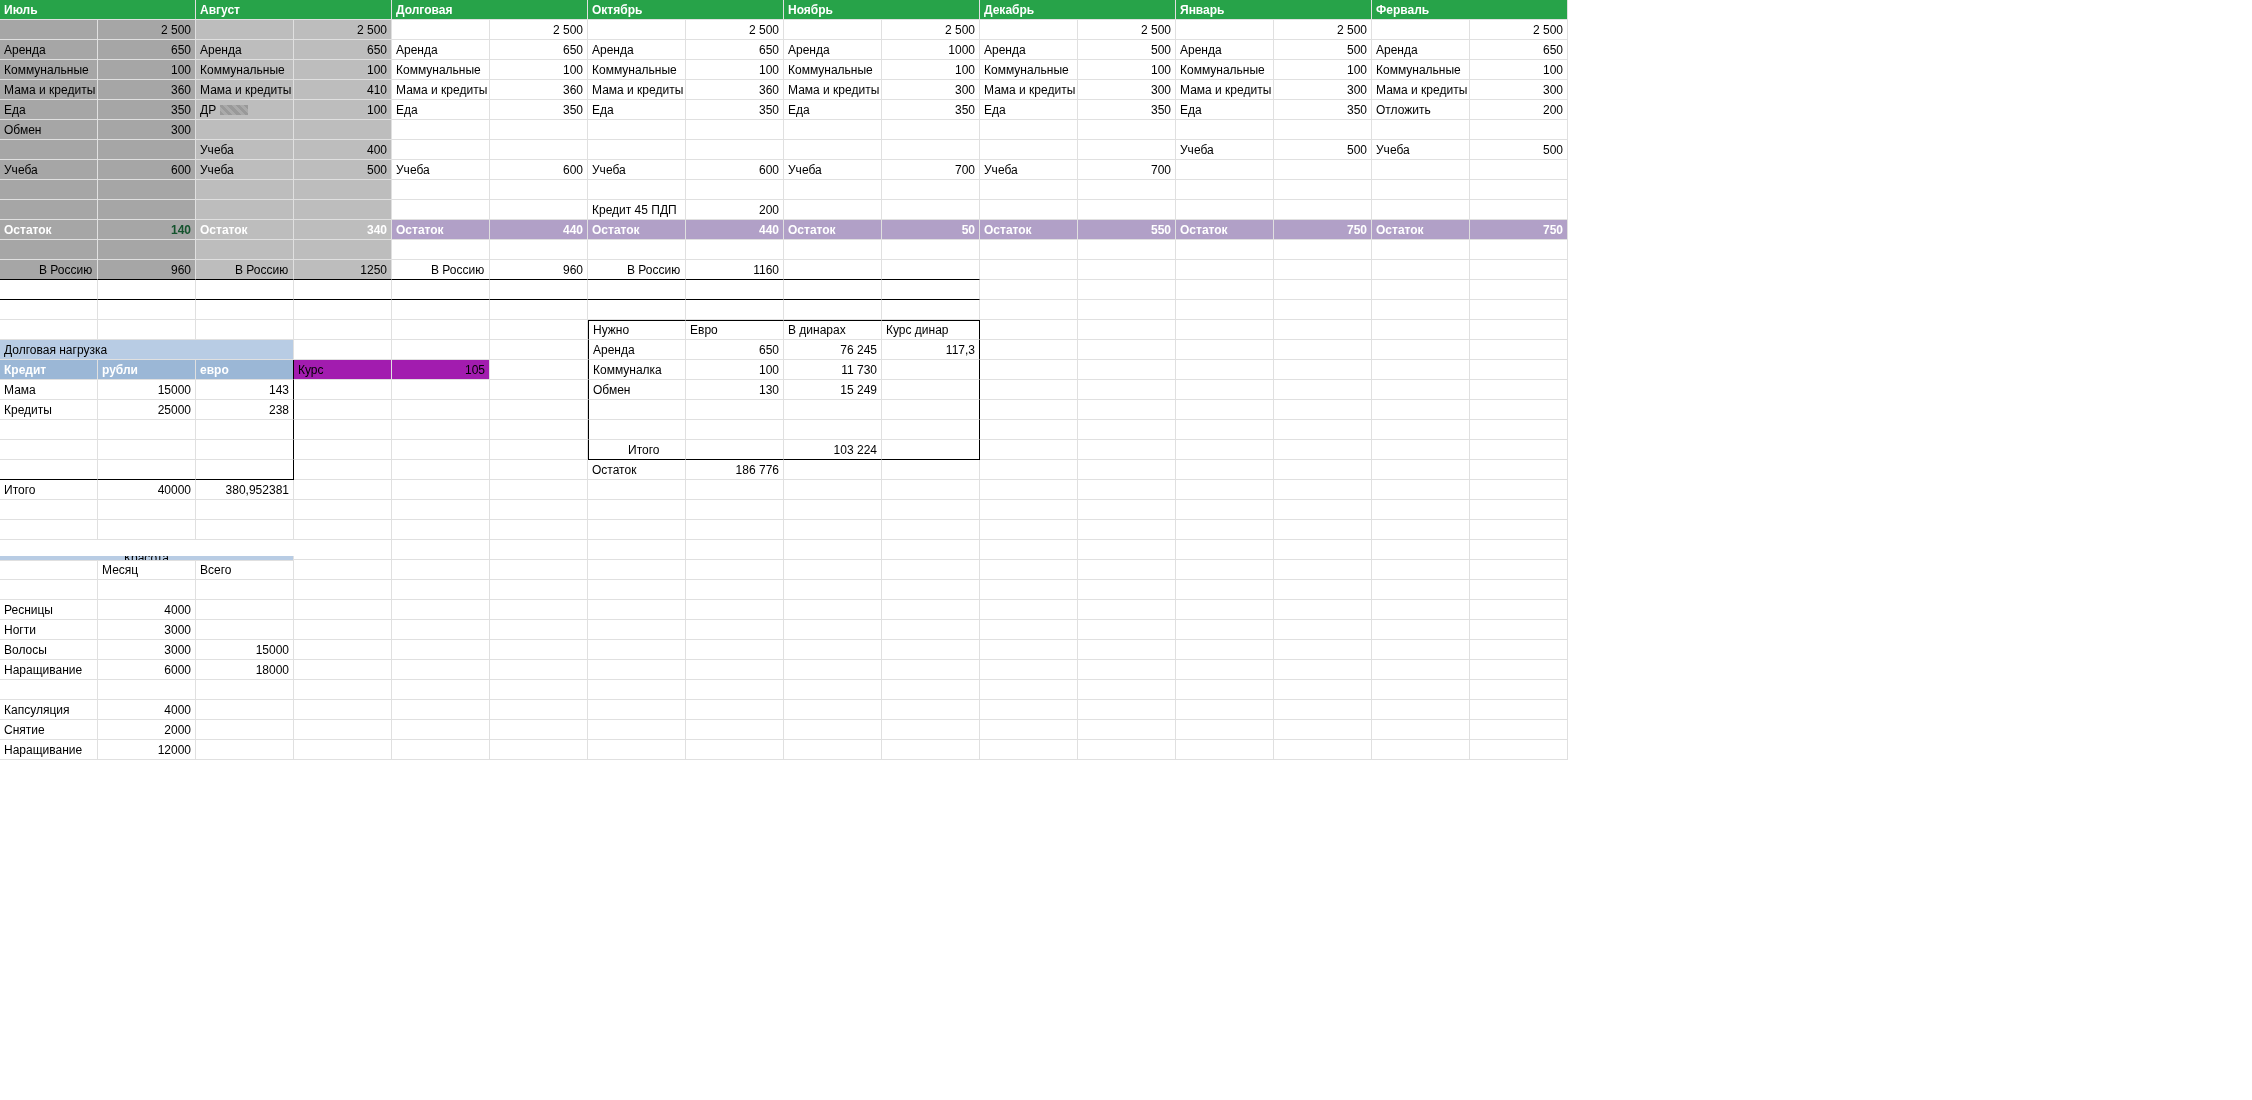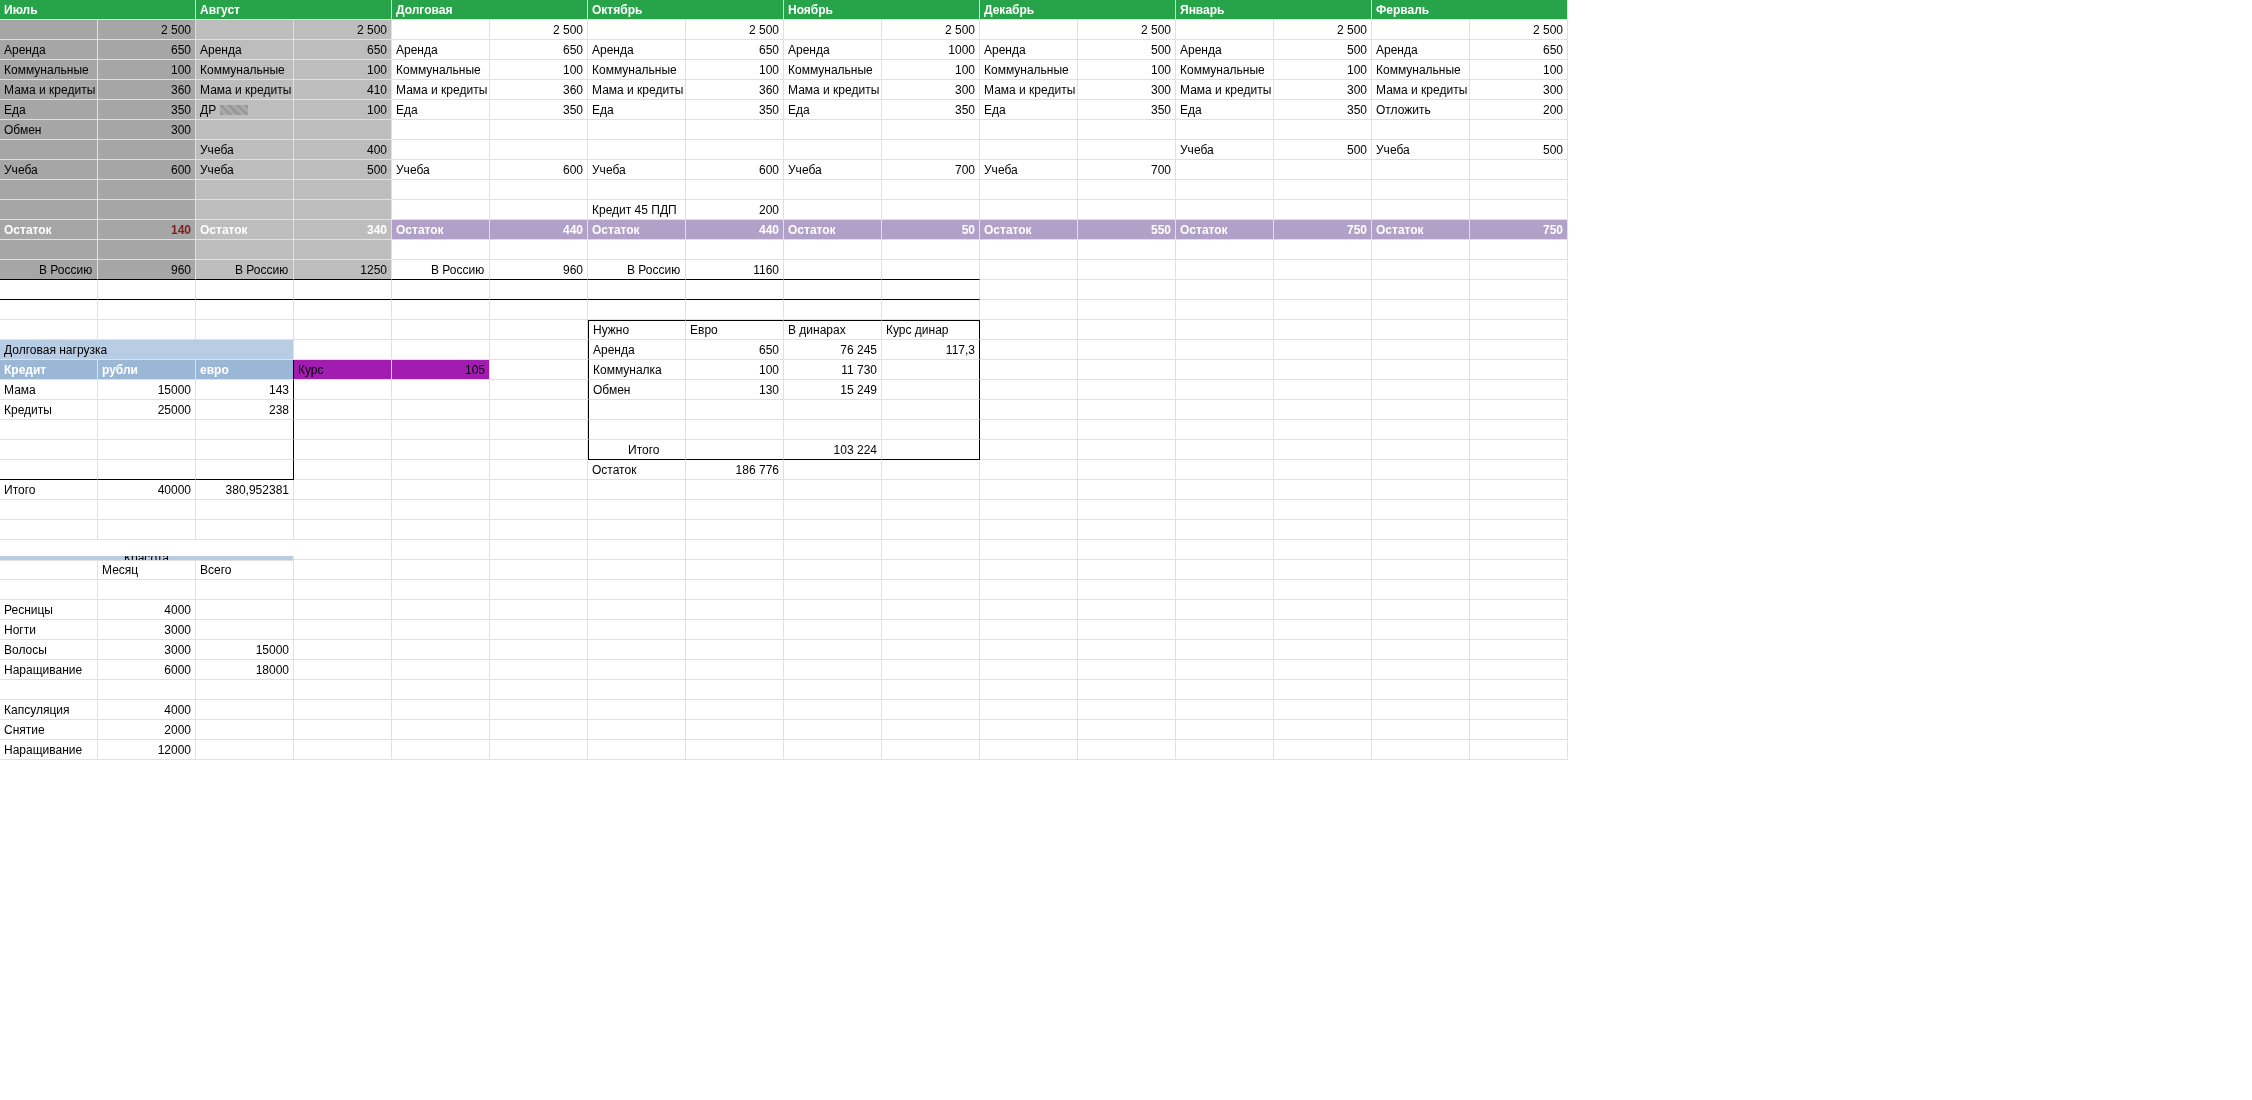--- a/index.html
+++ b/index.html
@@ -232,21 +232,21 @@
   <div class="cell"></div>
     <div class="cell"></div>
   <div class="cell"></div>
     <div class="cell"></div>
   <div class="cell"></div>
     <div class="cell"></div>
   <div class="cell"></div>
     <div class="cell"></div>
 
   <div class="cell grey1 bold" style="color:#fff">Остаток</div>
-  <div class="cell grey1 bold r" style="color:#7f1d1d">140</div>
+  <div class="cell grey1 bold r" style="color:#14532d">140</div>
   <div class="cell grey2 bold" style="color:#fff">Остаток</div>
   <div class="cell grey2 bold r" style="color:#fff">340</div>
   <div class="cell purple">Остаток</div>
   <div class="cell purple r">440</div>
   <div class="cell purple">Остаток</div>
   <div class="cell purple r">440</div>
   <div class="cell purple">Остаток</div>
   <div class="cell purple r">50</div>
   <div class="cell purple">Остаток</div>
   <div class="cell purple r">550</div>

